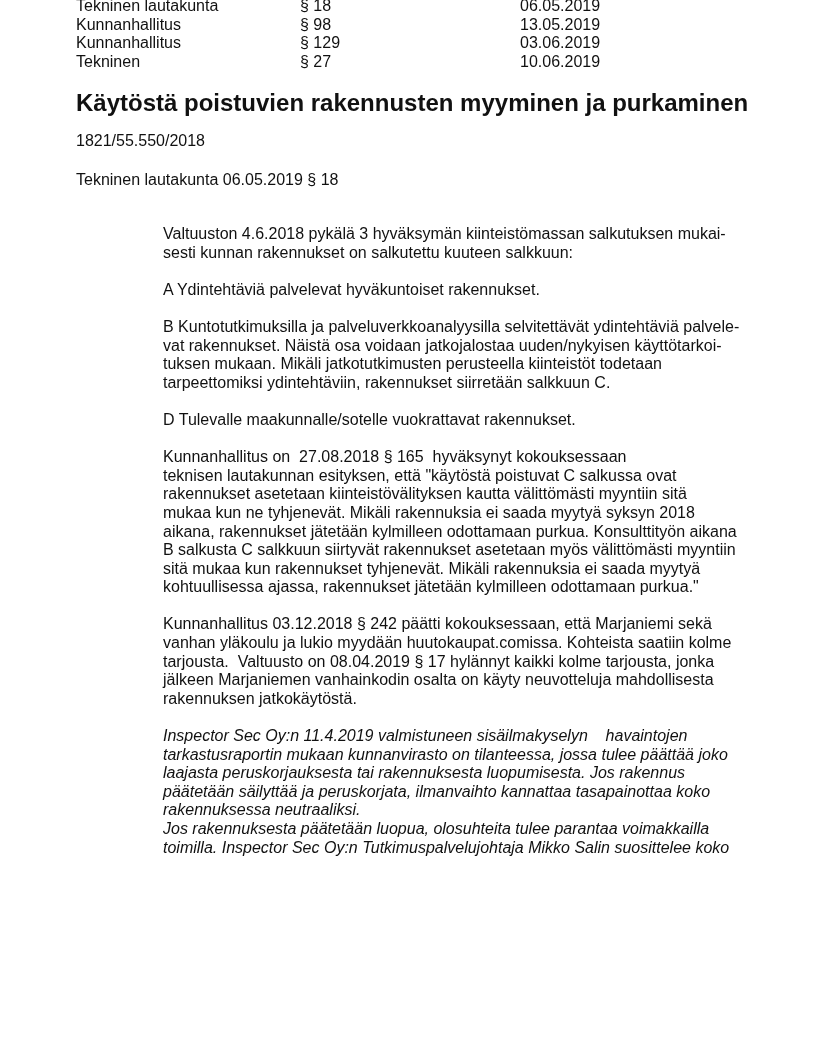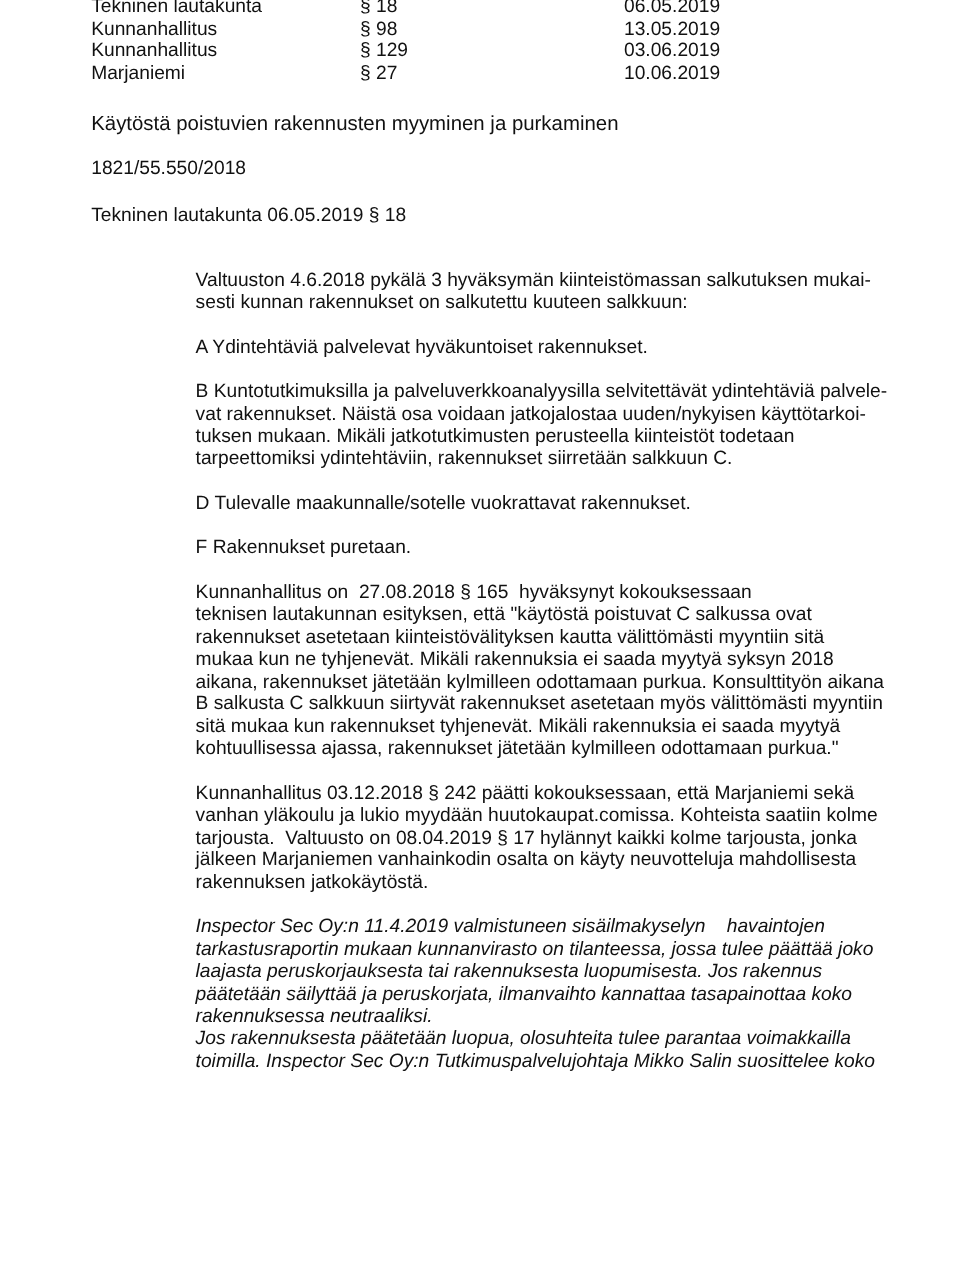--- a/index.html
+++ b/index.html
@@ -35,22 +35,22 @@
       white-space: nowrap;
     }
     .proc-line .c-body { position: absolute; left: 0; }
     .proc-line .c-par  { position: absolute; left: 224px; }
     .proc-line .c-date { position: absolute; left: 444px; }
 
     .title {
       position: absolute;
       left: 76px;
       top: 92px;
-      font-size: 17px;
-      font-weight: normal;
+      font-size: 24px;
+      font-weight: bold;
       white-space: nowrap;
       line-height: 22px;
     }
     .diary {
       position: absolute;
       left: 76px;
       top: 132px;
       line-height: 18px;
       white-space: nowrap;
     }
@@ -92,21 +92,21 @@
       <span class="c-body">Kunnanhallitus</span>
       <span class="c-par">§ 98</span>
       <span class="c-date">13.05.2019</span>
     </div>
     <div class="proc-line">
       <span class="c-body">Kunnanhallitus</span>
       <span class="c-par">§ 129</span>
       <span class="c-date">03.06.2019</span>
     </div>
     <div class="proc-line">
-      <span class="c-body">Marjaniemi</span>
+      <span class="c-body">Tekninen</span>
       <span class="c-par">§ 27</span>
       <span class="c-date">10.06.2019</span>
     </div>
   </div>
 
   <div class="title">Käytöstä poistuvien rakennusten myyminen ja purkaminen</div>
 
   <div class="diary">1821/55.550/2018</div>
 
   <div class="meeting-ref">Tekninen lautakunta 06.05.2019 § 18</div>
@@ -120,23 +120,20 @@
         <span class="line">A Ydintehtäviä palvelevat hyväkuntoiset rakennukset.</span>
       </div>
       <div class="para">
         <span class="line">B Kuntotutkimuksilla ja palveluverkkoanalyysilla selvitettävät ydintehtäviä palvele-</span>
         <span class="line">vat rakennukset. Näistä osa voidaan jatkojalostaa uuden/nykyisen käyttötarkoi-</span>
         <span class="line">tuksen mukaan. Mikäli jatkotutkimusten perusteella kiinteistöt todetaan</span>
         <span class="line">tarpeettomiksi ydintehtäviin, rakennukset siirretään salkkuun C.</span>
       </div>
       <div class="para">
         <span class="line">D Tulevalle maakunnalle/sotelle vuokrattavat rakennukset.</span>
-      </div>
-      <div class="para">
-        <span class="line">F Rakennukset puretaan.</span>
       </div>
       <div class="para">
         <span class="line">Kunnanhallitus on  27.08.2018 § 165  hyväksynyt kokouksessaan</span>
         <span class="line">teknisen lautakunnan esityksen, että "käytöstä poistuvat C salkussa ovat</span>
         <span class="line">rakennukset asetetaan kiinteistövälityksen kautta välittömästi myyntiin sitä</span>
         <span class="line">mukaa kun ne tyhjenevät. Mikäli rakennuksia ei saada myytyä syksyn 2018</span>
         <span class="line">aikana, rakennukset jätetään kylmilleen odottamaan purkua. Konsulttityön aikana</span>
         <span class="line">B salkusta C salkkuun siirtyvät rakennukset asetetaan myös välittömästi myyntiin</span>
         <span class="line">sitä mukaa kun rakennukset tyhjenevät. Mikäli rakennuksia ei saada myytyä</span>
         <span class="line">kohtuullisessa ajassa, rakennukset jätetään kylmilleen odottamaan purkua."</span>

